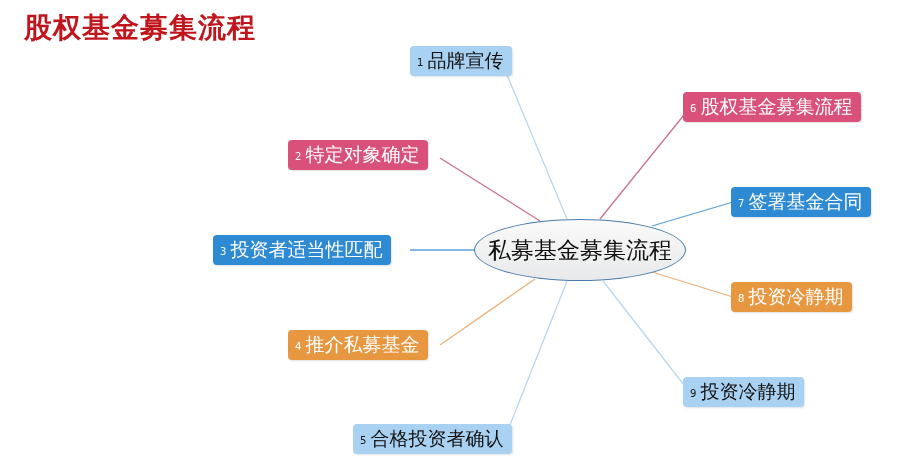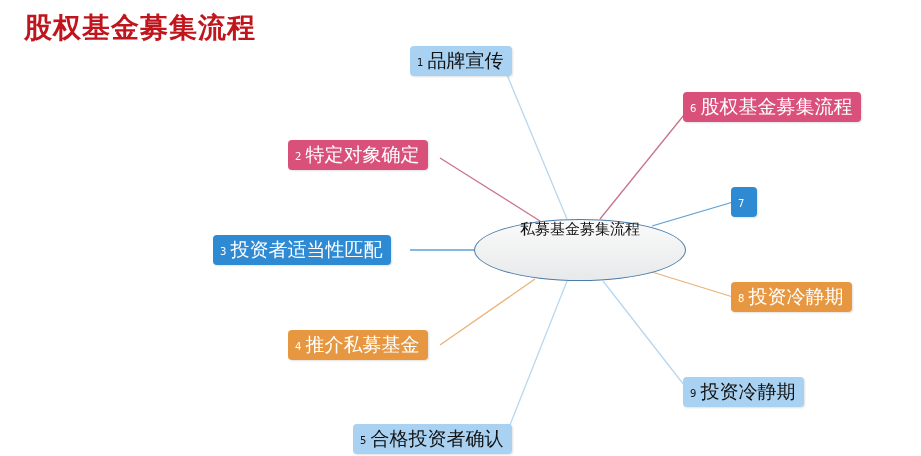--- a/index.html
+++ b/index.html
@@ -3,22 +3,22 @@
 <meta charset="utf-8">
 <style>
   html, body { margin:0; padding:0; }
   body { width:921px; height:456px; background:#ffffff; position:relative; overflow:hidden;
          font-family:"DejaVu Sans", "Liberation Sans", sans-serif; }
   .title { position:absolute; left:24px; top:8px; font-size:28px; font-weight:bold; color:#c0151c;
            letter-spacing:1px; line-height:40px; }
   svg.lines { position:absolute; left:0; top:0; }
   .center { position:absolute; left:474px; top:219px; width:212px; height:62px; border-radius:50%;
             background:linear-gradient(#fafafa,#e8e9ea); border:1.5px solid #4a7cab;
-            box-sizing:border-box; display:flex; align-items:flex-start; justify-content:center;
-            font-size:15px; color:#111; }
+            box-sizing:border-box; display:flex; align-items:center; justify-content:center;
+            font-size:23px; color:#111; }
   .node { position:absolute; height:30px; border-radius:4px; display:flex; align-items:center;
           padding:0 9px 0 7px; box-sizing:border-box; font-size:19px; white-space:nowrap;
           box-shadow:1px 1px 2px rgba(0,0,0,0.12); }
   .node .num { font-size:10px; margin-right:4px; margin-top:3px; }
   .blue-light { background:#a9d1f2; color:#111; }
   .pink { background:#d9507a; color:#fff; }
   .blue { background:#2f8ad4; color:#fff; }
   .orange { background:#e7973f; color:#fff; }
 </style>
 </head>
@@ -67,20 +67,21 @@
   <span>合格投资者确认</span>
 </div>
 
 <div class="node pink" style="left:683px;top:92px;">
   <span class="num">6</span>
   <span>股权基金募集流程</span>
 </div>
 
 <div class="node blue" style="left:731px;top:187px;">
   <span class="num">7</span>
+  <span>签署基金合同</span>
 </div>
 
 <div class="node orange" style="left:731px;top:282px;">
   <span class="num">8</span>
   <span>投资冷静期</span>
 </div>
 
 <div class="node blue-light" style="left:683px;top:377px;">
   <span class="num">9</span>
   <span>投资冷静期</span>

